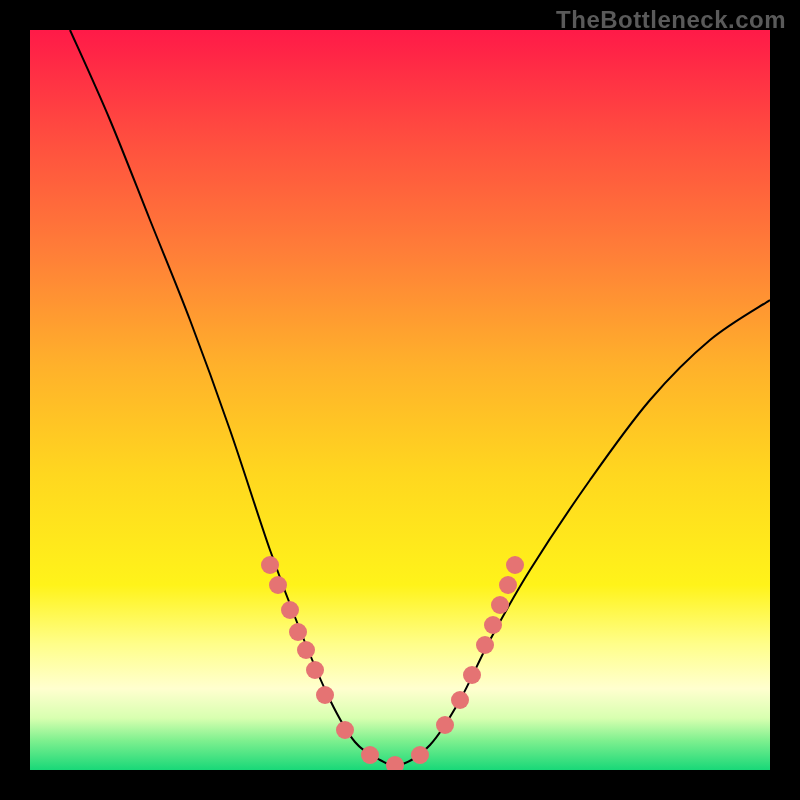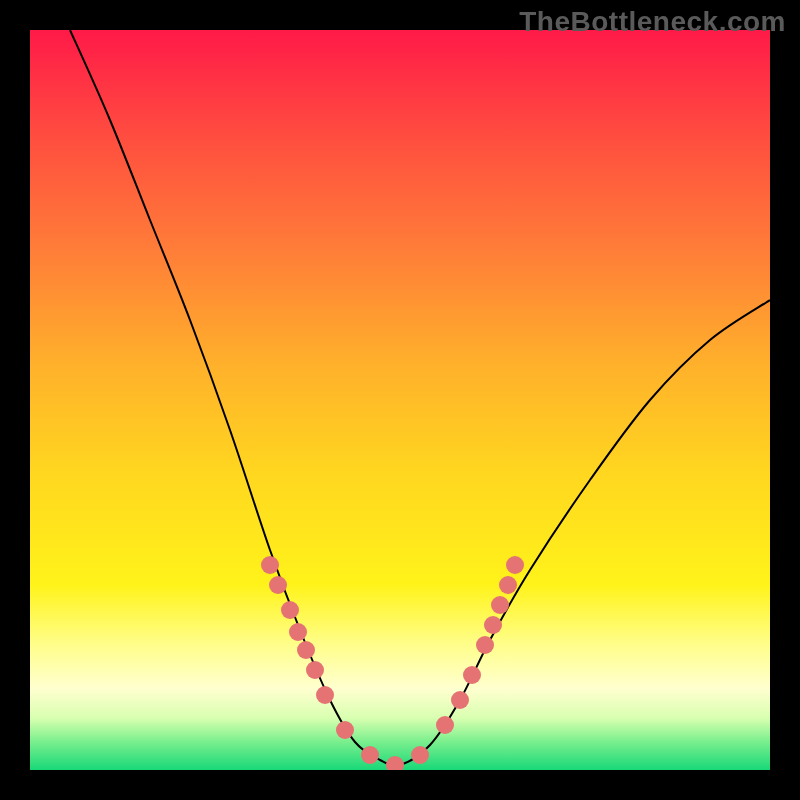--- a/index.html
+++ b/index.html
@@ -27,21 +27,21 @@
       #ffffcf 89%,
       #d8ffb0 93%,
       #7ff08f 96%,
       #18d878 100%);
   }
   .watermark {
     position: absolute;
     top: 6px;
     right: 14px;
     font-family: Arial, Helvetica, sans-serif;
-    font-size: 28px;
+    font-size: 24px;
     font-weight: bold;
     color: #5a5a5a;
     letter-spacing: 0.5px;
   }
   svg.curve {
     position: absolute;
     left: 0;
     top: 0;
     width: 740px;
     height: 740px;

